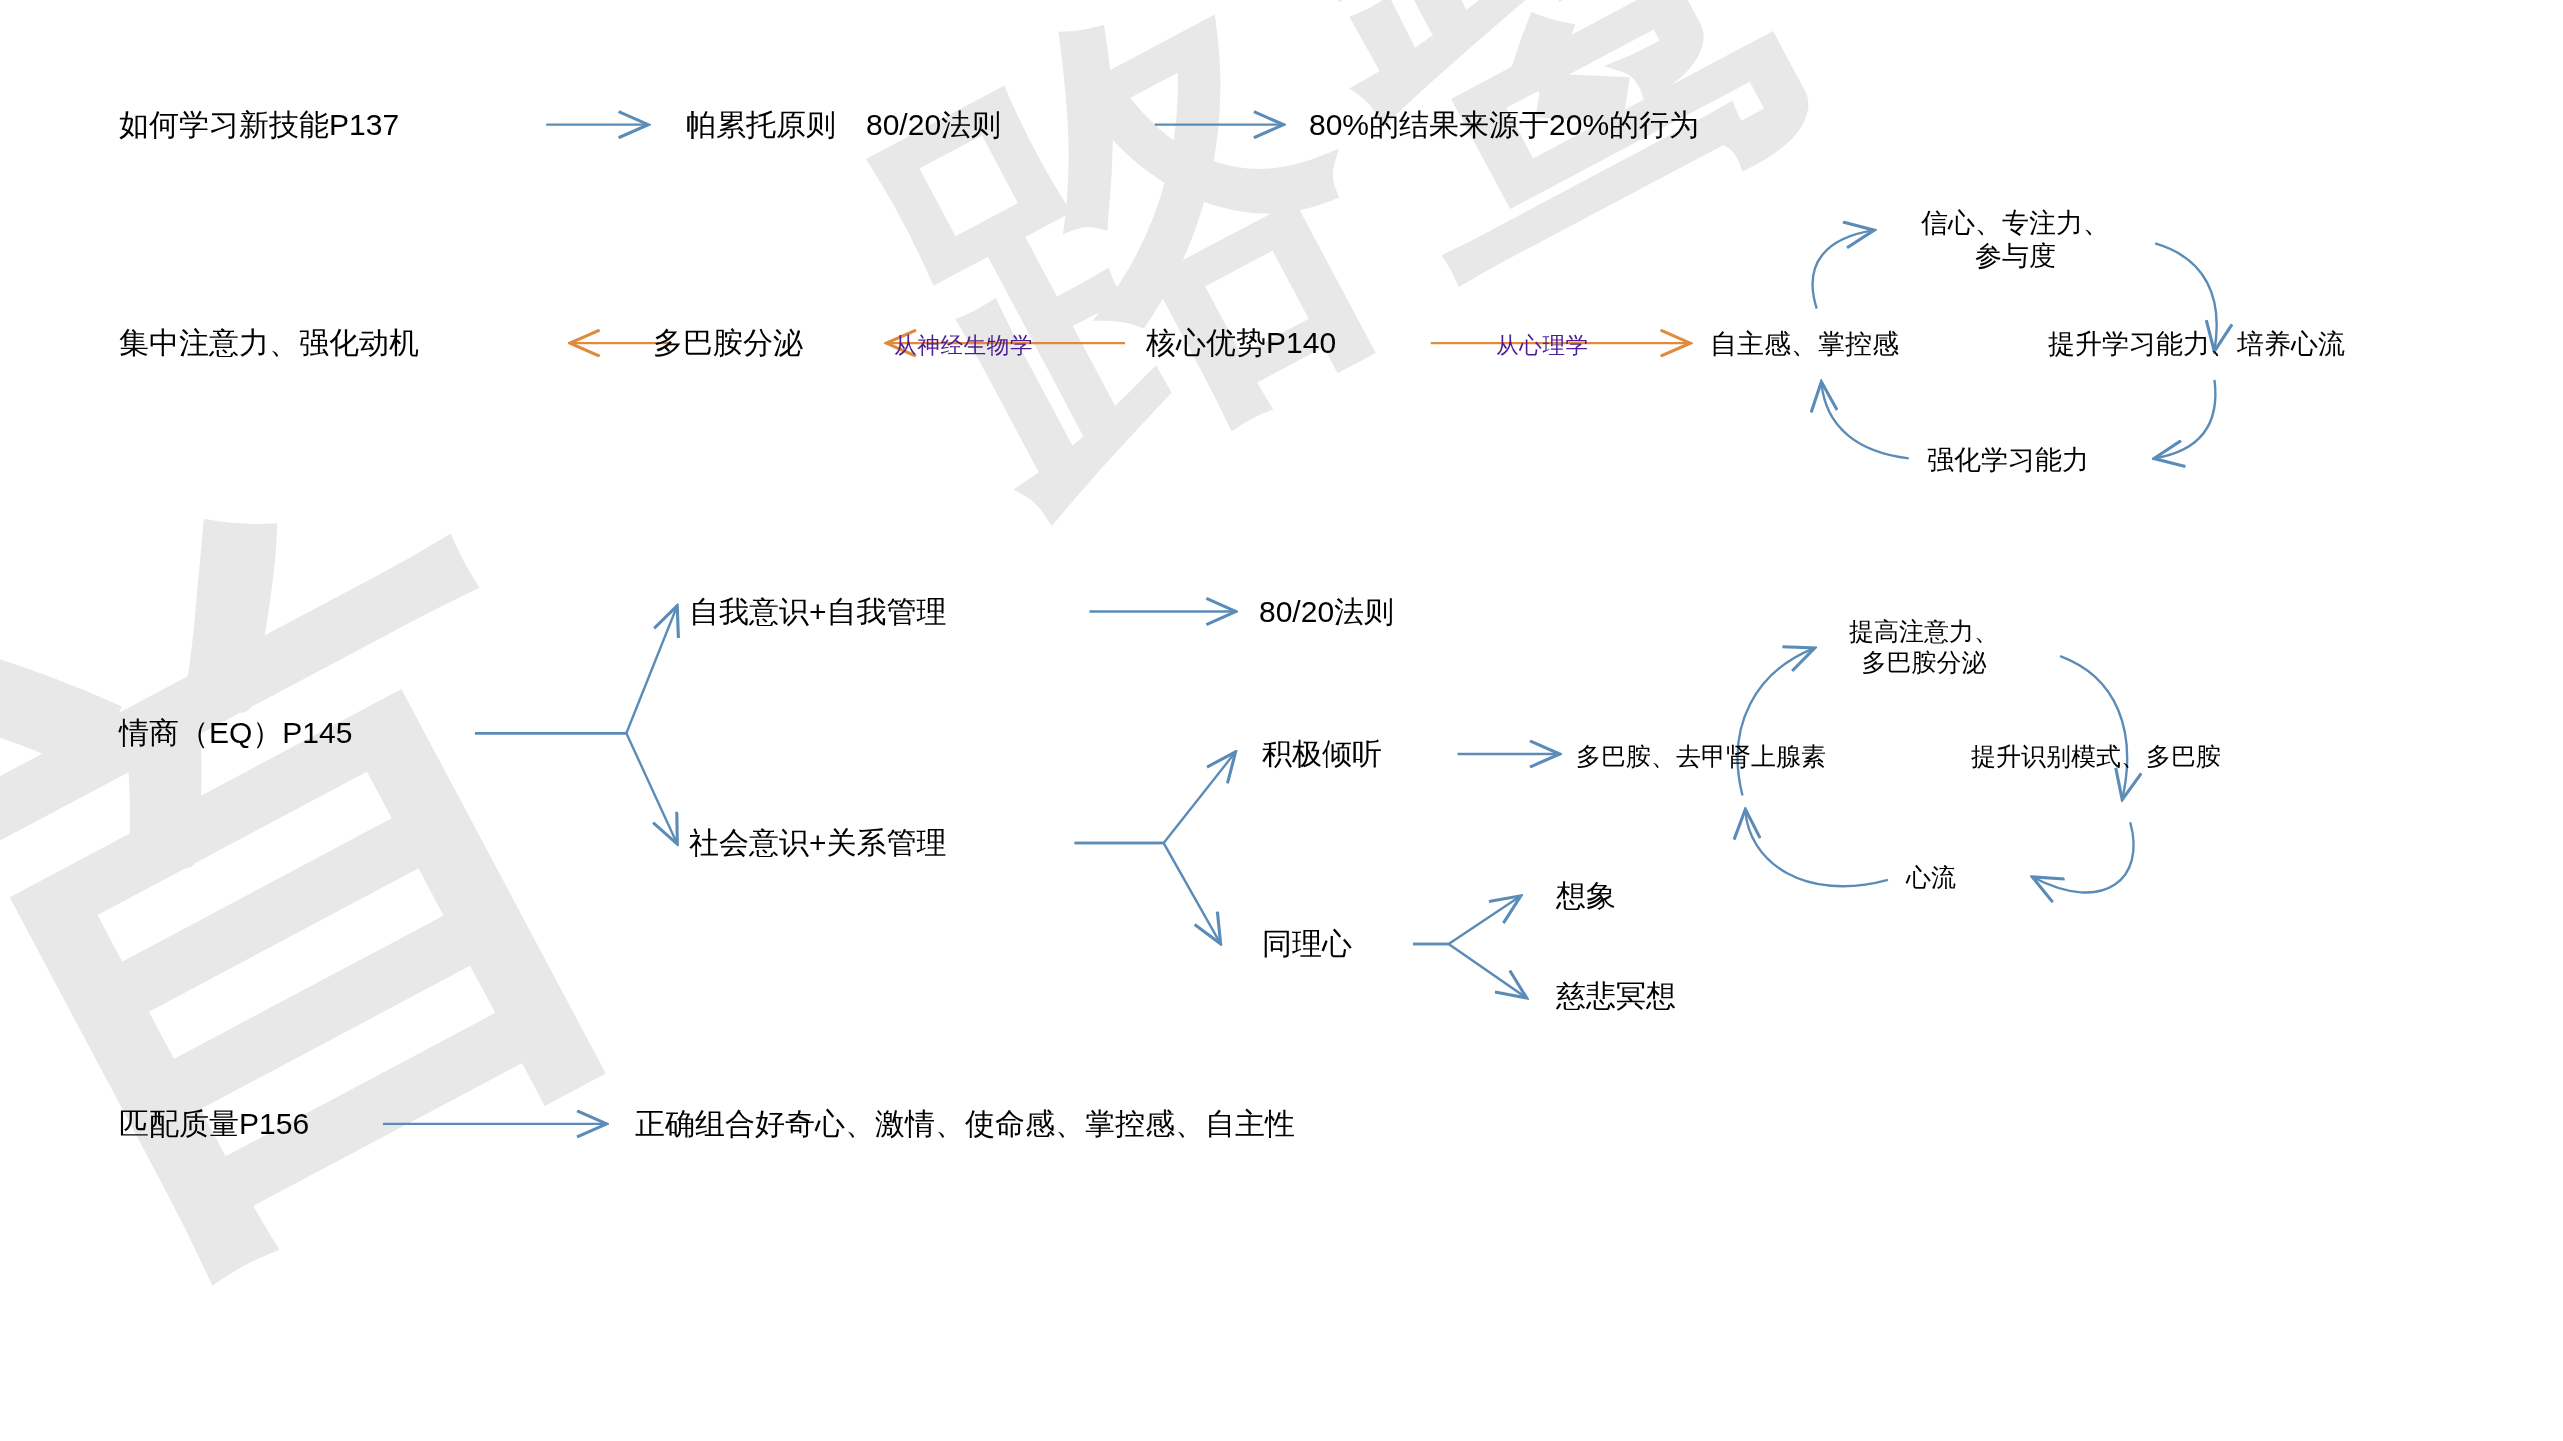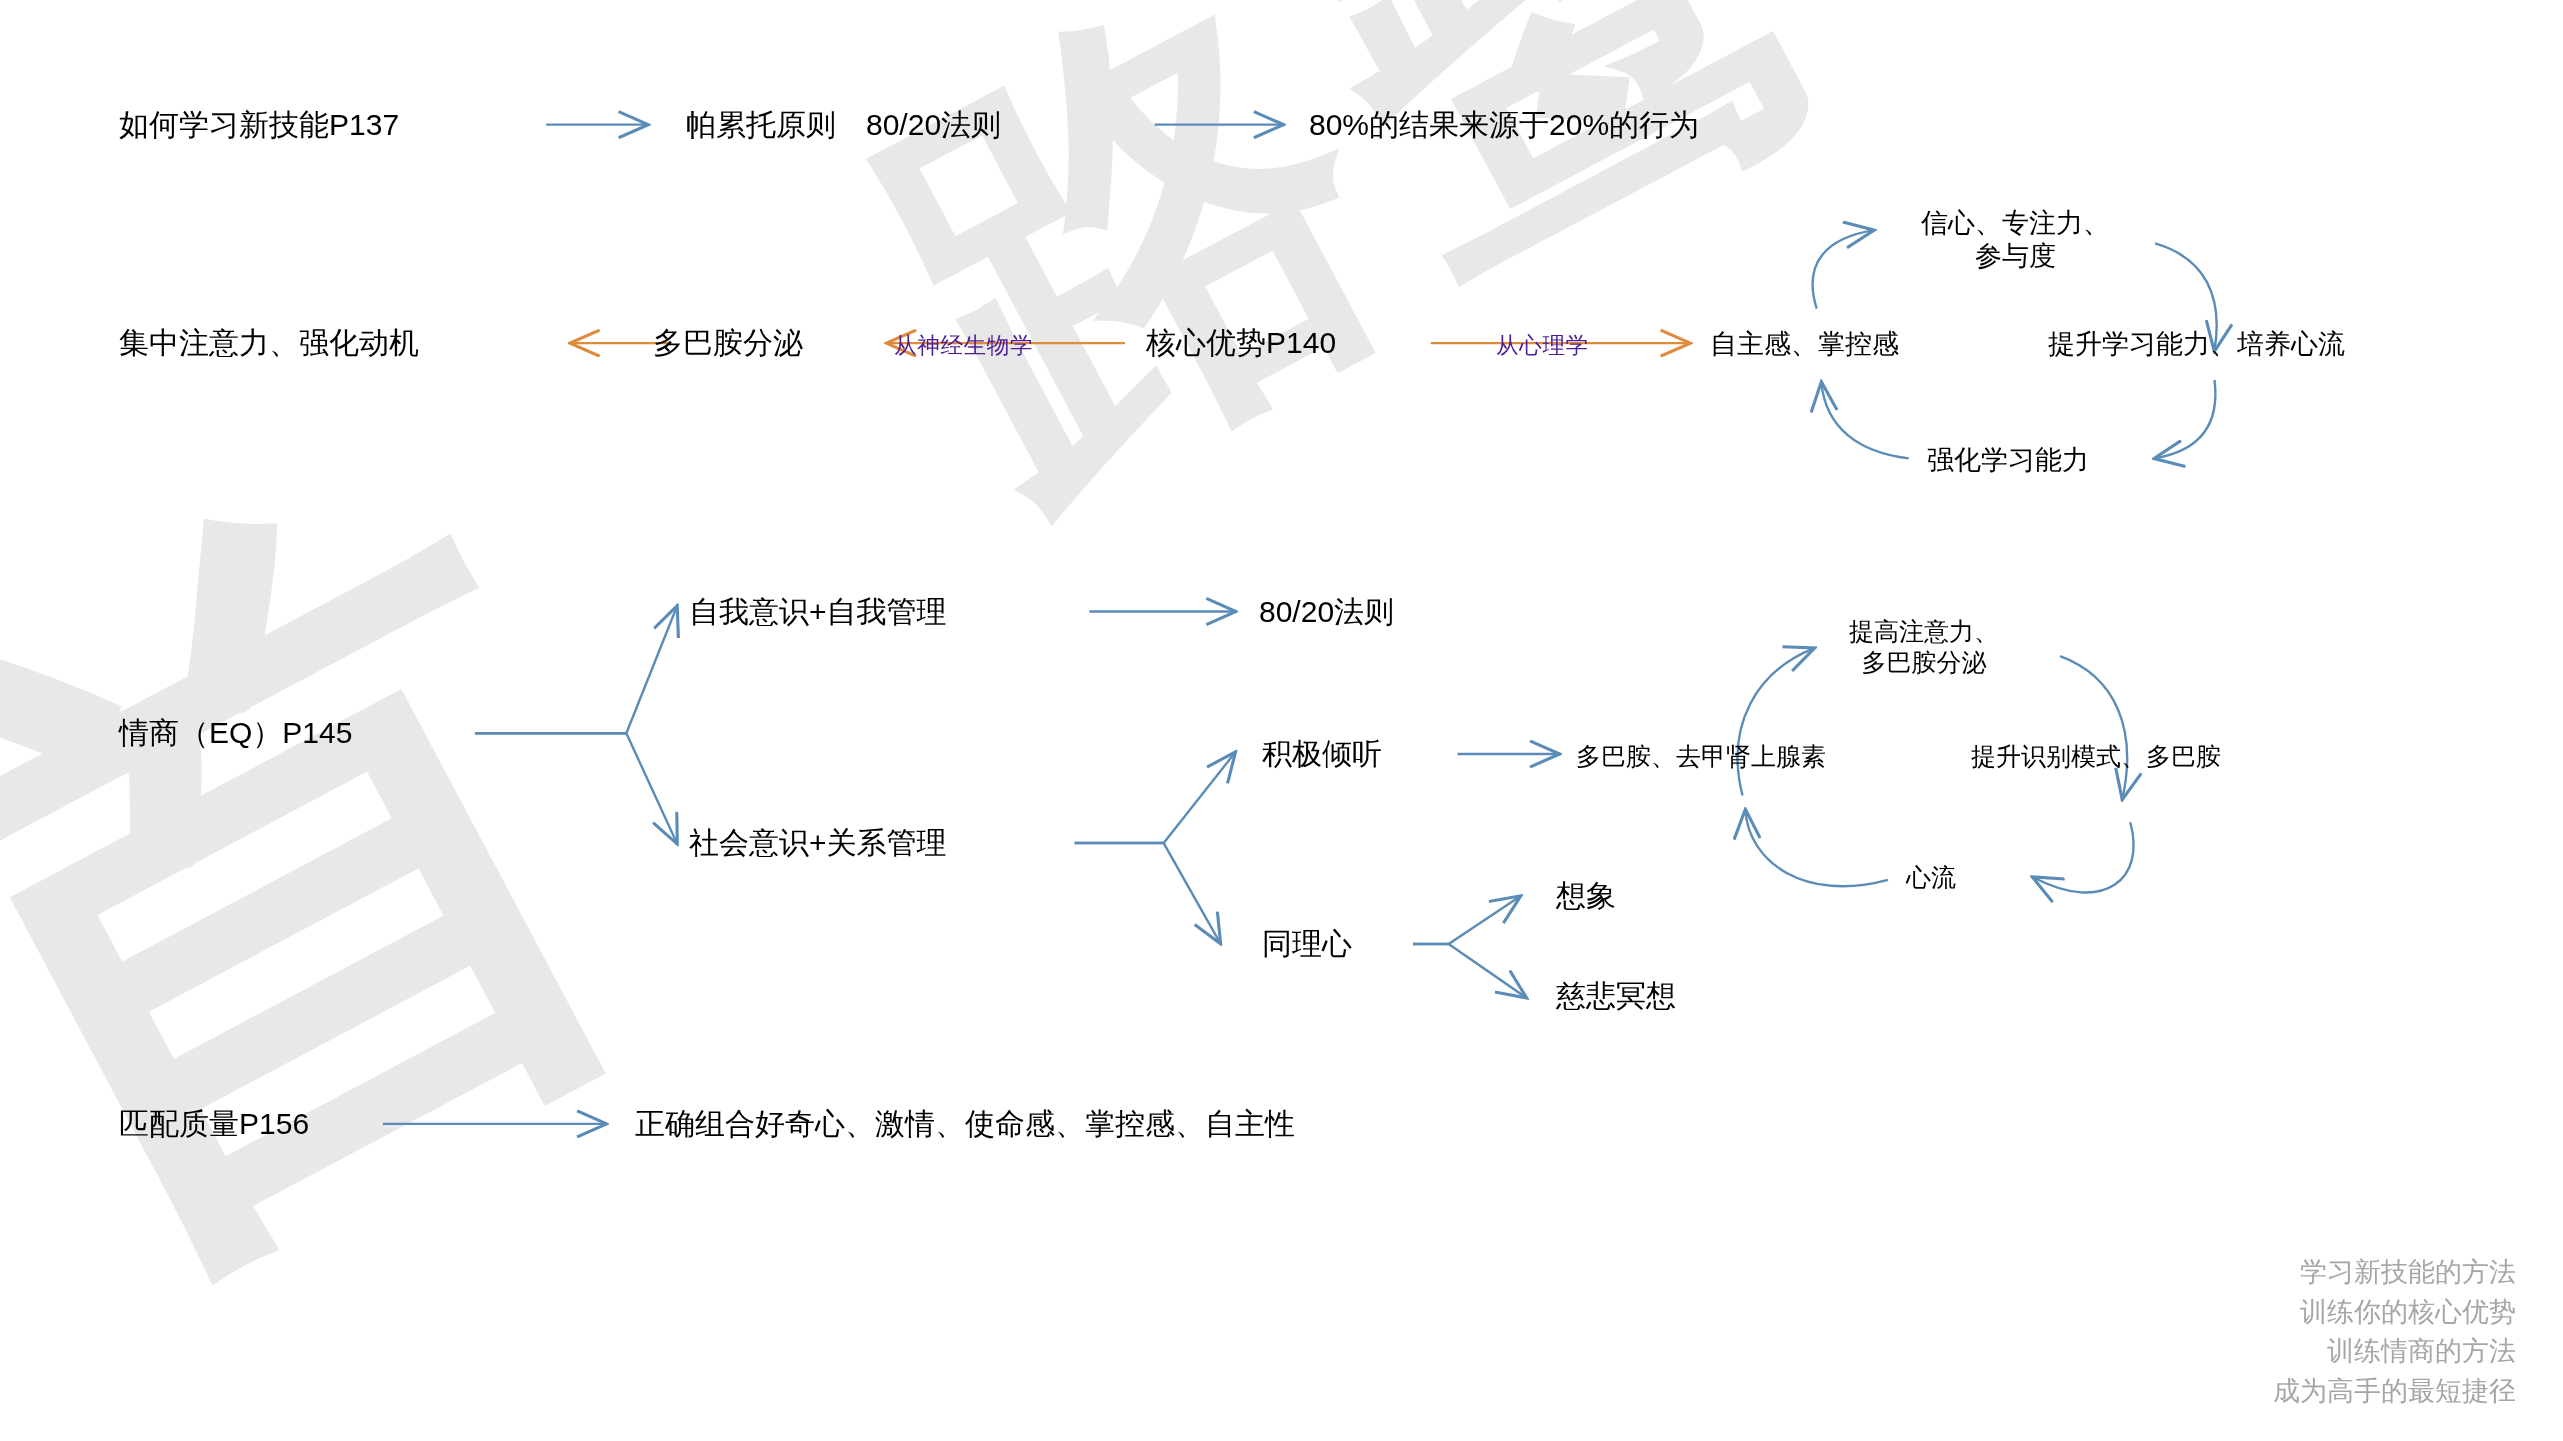--- a/index.html
+++ b/index.html
@@ -167,21 +167,15 @@
   <div class="node n-sm n-ctr" style="left:1811px; top:616px; width:226px;">
     <div>提高注意力、</div>
     <div>多巴胺分泌</div>
   </div>
   <div class="node n-sm" style="left:1971px; top:741px;">提升识别模式、多巴胺</div>
   <div class="node n-sm" style="left:1906px; top:862px;">心流</div>
 
   <div class="node n-lg" style="left:119px; top:1106px;">匹配质量P156</div>
   <div class="node n-lg" style="left:635px; top:1106px;">正确组合好奇心、激情、使命感、掌控感、自主性</div>
 
-  <div id="footer">
-    <div>学习新技能的方法</div>
-    <div>训练你的核心优势</div>
-    <div>训练情商的方法</div>
-    <div>成为高手的最短捷径</div>
-  </div>
 
 </div>
 
 
 </body></html>

